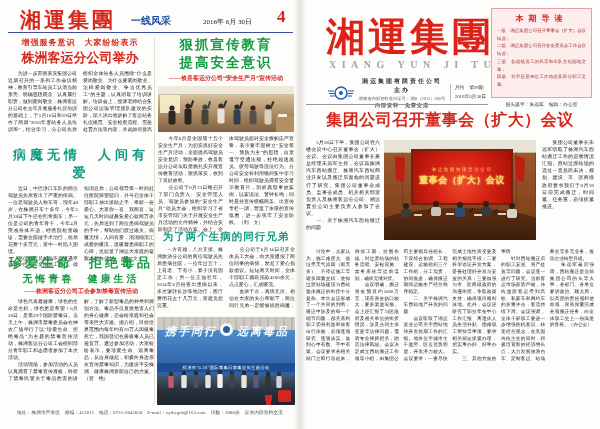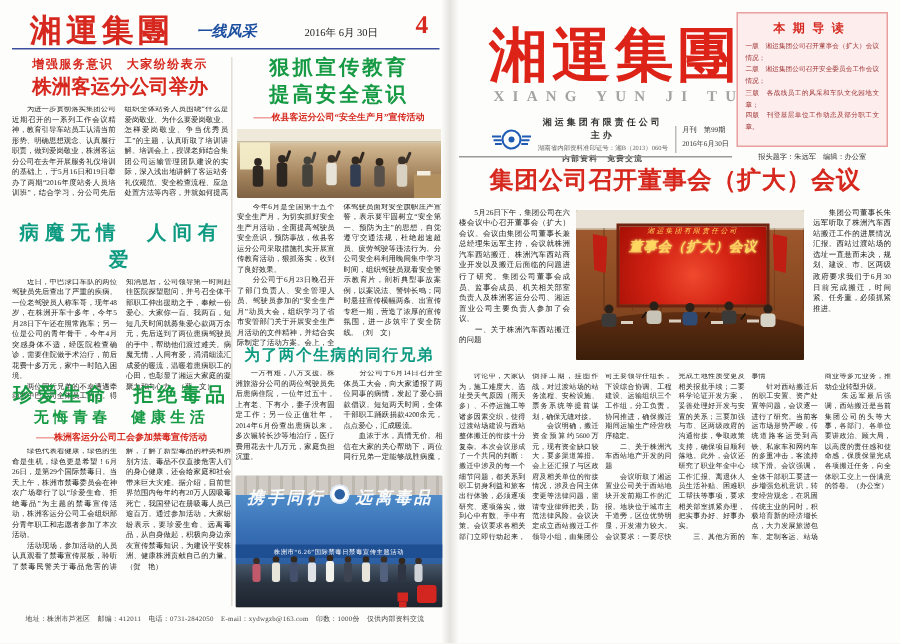--- a/index.html
+++ b/index.html
@@ -8,21 +8,21 @@
   .fold{position:absolute;top:0;left:294px;width:12px;height:429px;
         background:linear-gradient(90deg,rgba(0,0,0,0) 0%,rgba(120,110,100,.18) 50%,rgba(0,0,0,0) 100%);}
   .page{position:absolute;top:0;height:429px;}
   #left-page{left:0;width:300px;}
   #right-page{left:300px;width:300px;}
   .abs{position:absolute;}
   .jbody{font-size:4.9px;line-height:1.42;color:#1c1c1c;text-align:justify;white-space:pre-line;overflow:hidden;}
   .cols2{column-count:2;column-gap:6px;}
   
   .lp-masthead{left:20px;top:6px;font-size:21px;font-weight:bold;color:#d6281e;letter-spacing:3px;}
-  .lp-coltitle{left:131px;top:14px;font-size:10px;font-weight:bold;font-style:italic;color:#1c4fa0;}
+  .lp-coltitle{left:131px;top:14px;font-size:10px;font-weight:bold;color:#1c4fa0;}
   .lp-date{left:203px;top:17px;font-size:7px;color:#222;}
   .lp-pagenum{left:277px;top:7px;font-size:17px;font-weight:bold;color:#d6281e;}
   .lp-rule{left:8px;top:32px;width:285px;height:0;border-top:1.6px solid #3c4f9e;}
   .vdiv{left:154px;top:38px;width:1px;height:366px;background:#e3ded6;}
   .kicker{color:#d6281e;font-size:8px;font-weight:bold;text-align:center;letter-spacing:1px;}
   .hl-red{color:#d6281e;font-size:13px;font-weight:bold;text-align:center;line-height:1.3;}
   .hl-green{color:#169a44;font-size:13.5px;font-weight:bold;text-align:center;line-height:1.35;letter-spacing:2px;}
   .hl-teal{color:#0f9b82;font-weight:bold;text-align:center;}
   .subline{color:#d6281e;font-size:6px;font-weight:bold;text-align:center;margin-top:2px;}
   .photo{position:relative;overflow:hidden;border-radius:1px;}
@@ -48,21 +48,21 @@
      background:linear-gradient(180deg,#47586b 0%,#2a3340 45%,#1d242e 100%);}
   .stage .stamp{position:absolute;right:4px;bottom:3px;width:13px;height:12px;background:#d42620;border-radius:2px;
      box-shadow:-16px 2px 0 -3px #d42620,-16px 7px 0 -4px #d42620;}
   
   .meeting{width:152px;height:100px;background:linear-gradient(180deg,#a35c2f 0%,#8a4a22 55%,#6f3a19 100%);}
   .meeting .ceil{position:absolute;left:0;top:0;width:100%;height:12px;background:#e9e3d7;border-bottom:1px solid #c9b9a4;}
   .meeting .panel{position:absolute;left:0;top:12px;width:100%;height:55px;
      background:repeating-linear-gradient(90deg,rgba(0,0,0,0) 0 18px,rgba(60,25,5,.25) 18px 19px);}
   .meeting .screen{position:absolute;left:27px;top:9px;width:98px;height:52px;border:2px solid #6e2410;
      background:radial-gradient(circle at 50% 62%,#ef4a2e 0%,#d42314 45%,#a60f05 100%);
-     display:flex;flex-direction:column;align-items:center;justify-content:flex-start;font-style:italic;}
+     display:flex;flex-direction:column;align-items:center;justify-content:center;}
   .meeting .scr1{font-size:4.6px;color:#ffd65e;letter-spacing:1.5px;}
   .meeting .scr2{font-size:9px;font-weight:bold;color:#ffd65e;letter-spacing:.5px;margin-top:2px;
      text-shadow:0 0 2px #ff8; }
   .meeting .flag{position:absolute;top:16px;width:10px;height:26px;background:#c01e12;
      clip-path:polygon(0 0,100% 8%,88% 100%,12% 92%);}
   .meeting .table{position:absolute;left:-10px;bottom:-14px;width:172px;height:46px;background:
      linear-gradient(180deg,#5f2d12 0%,#40200b 60%,#2c1507 100%);border-radius:50% 50% 0 0/40% 40% 0 0;}
   
   .rp-masthead{left:26px;top:10px;font-size:39px;font-weight:bold;color:#dd2318;letter-spacing:3px;}
   .rp-pinyin{left:29px;top:59px;font-size:10px;font-weight:bold;color:#a3a3a3;letter-spacing:5.5px;}

